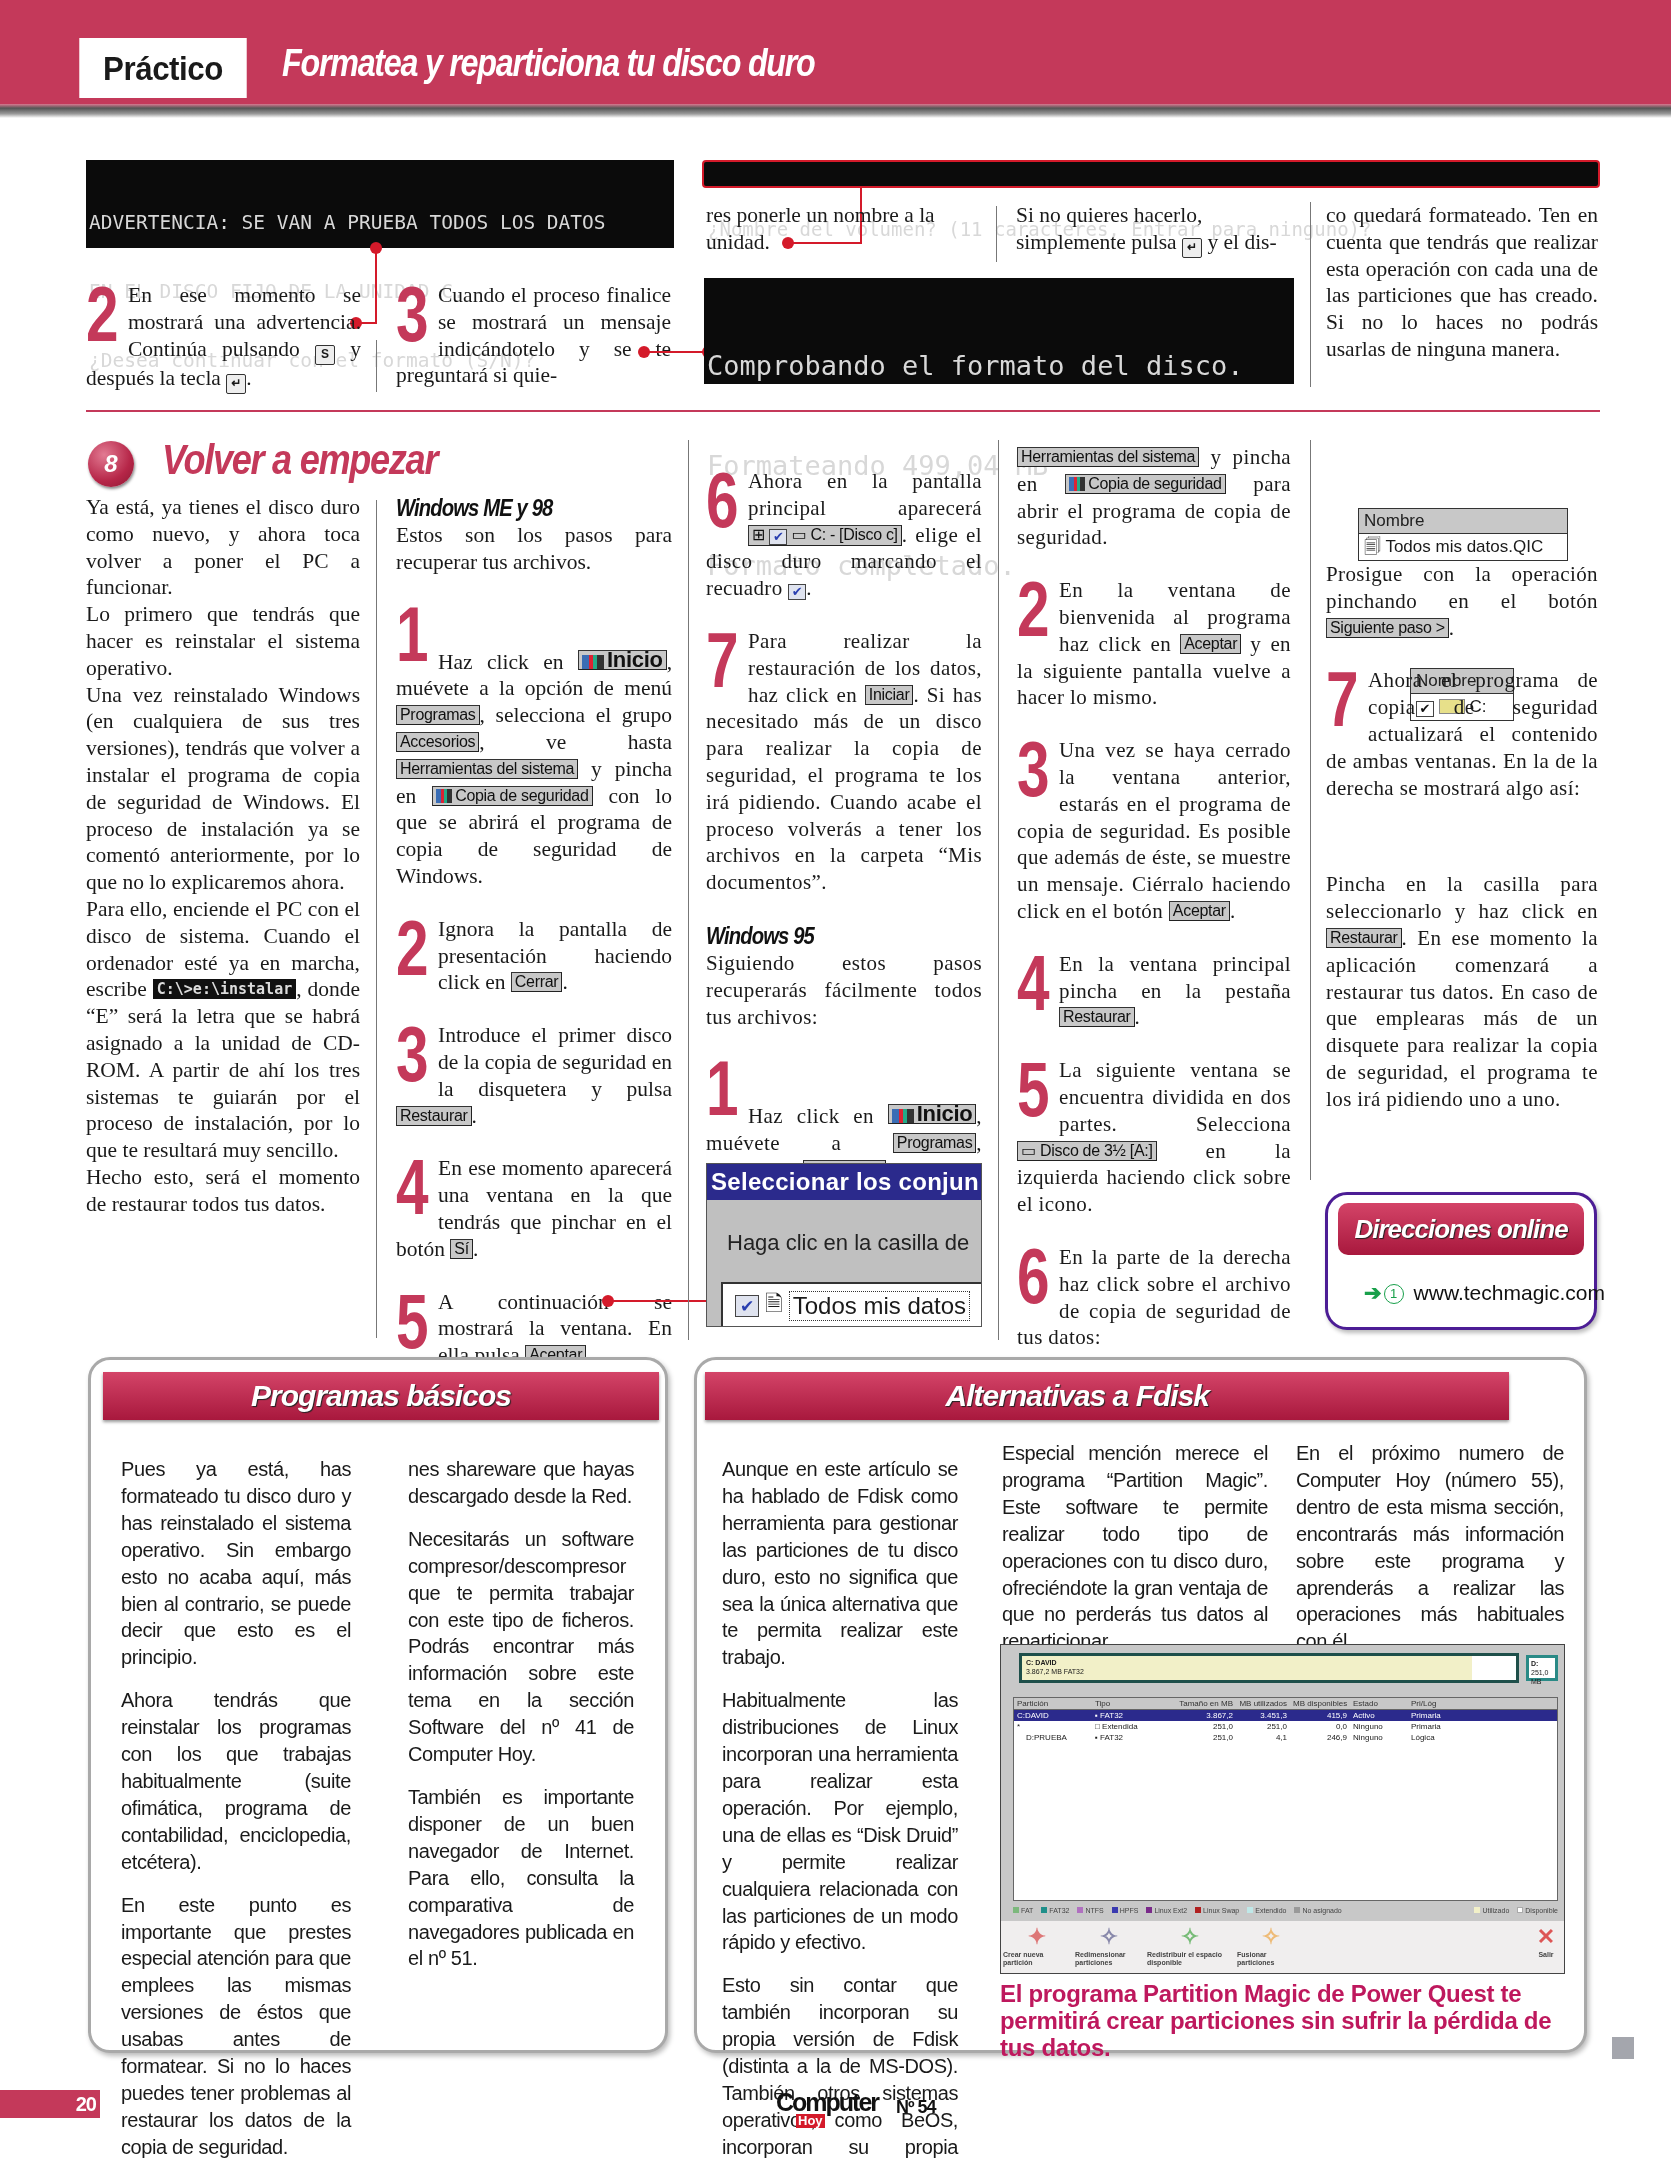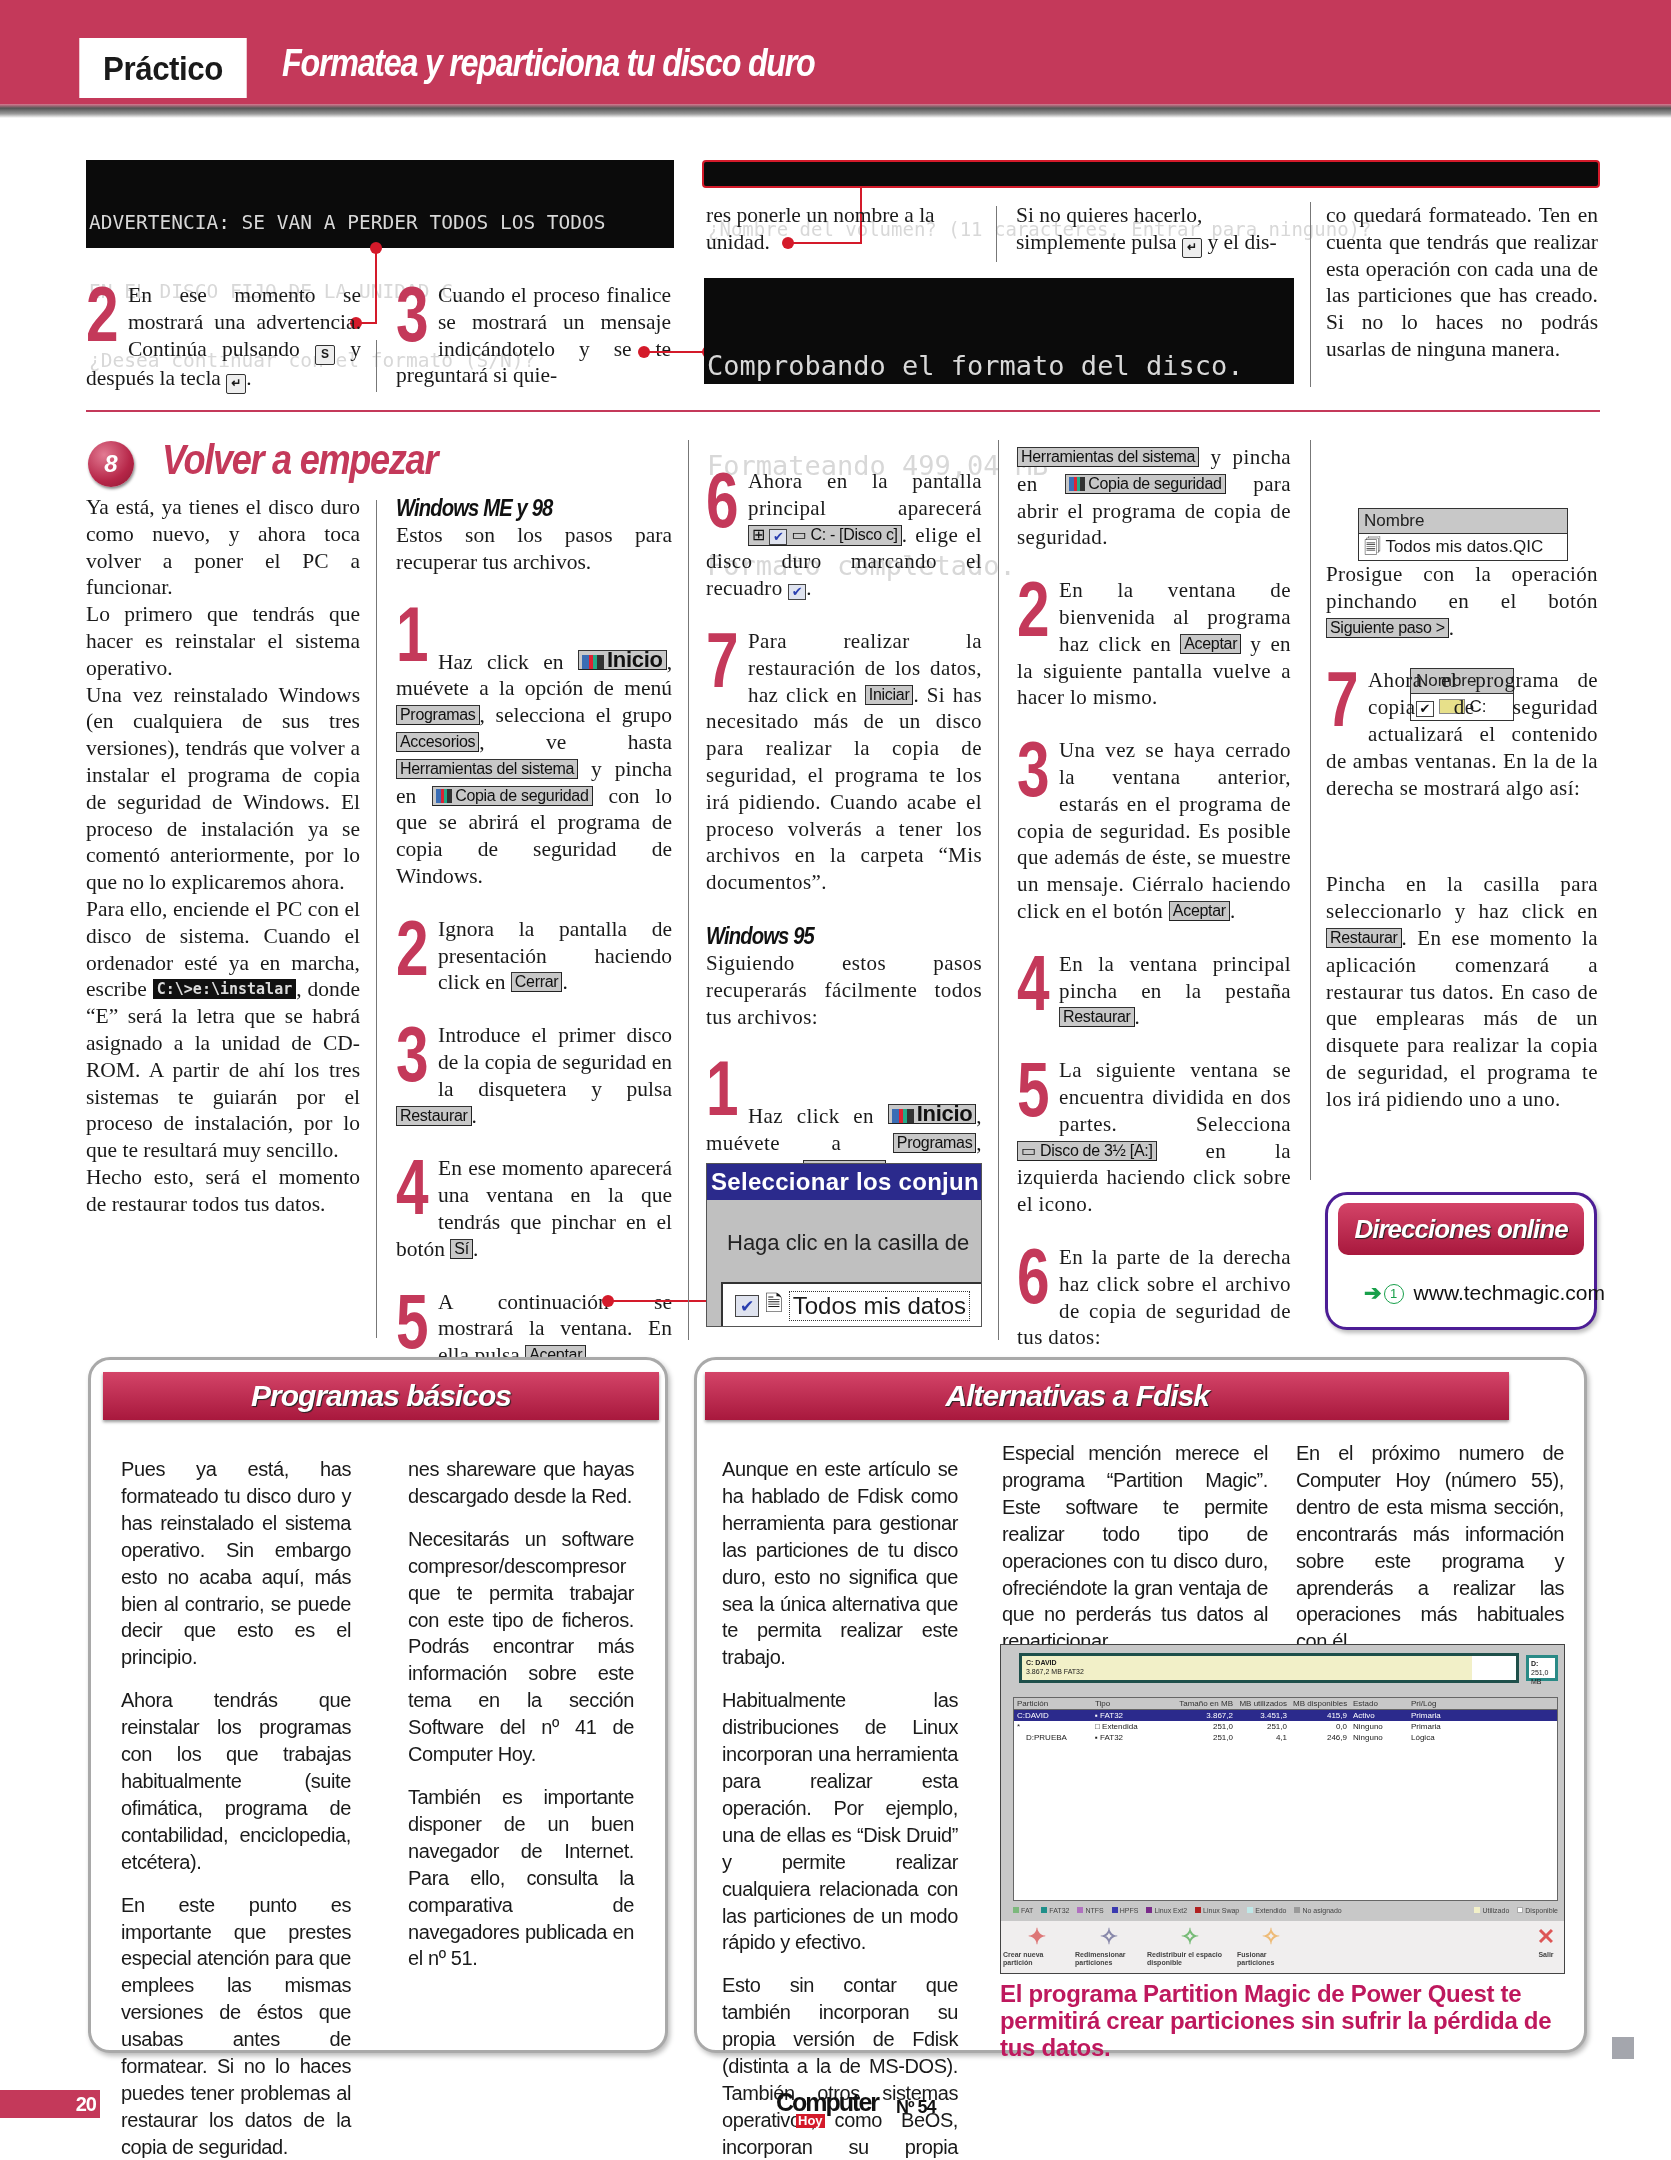--- a/index.html
+++ b/index.html
@@ -96,21 +96,21 @@
 </style>
 </head>
 <body>
 
 <div class="header"></div>
 <div class="header-shadow"></div>
 <div class="badge">Práctico</div>
 <div class="header-title">Formatea y reparticiona tu disco duro</div>
 
 <div class="console" style="left:86px; top:160px; width:588px; height:88px; font-size:19.5px; padding:5px 3px;">
-  <div>ADVERTENCIA: SE VAN A PERDER TODOS LOS TODOS</div>
+  <div>ADVERTENCIA: SE VAN A PRUEBA TODOS LOS DATOS</div>
   <div>EN EL DISCO FIJO DE LA UNIDAD C.</div>
   <div>¿Desea continuar con el formato (S/N)?</div>
 </div>
 
 <div class="rline" style="left:375px; top:248px; width:2px; height:75px;"></div>
 <div class="dot" style="left:370px; top:242px;"></div>
 <div class="rline" style="left:355px; top:322px; width:22px; height:2px;"></div>
 <div class="dot" style="left:350px; top:317px;"></div>
 
 <div class="txt" style="left:86px; top:282px; width:275px;">

